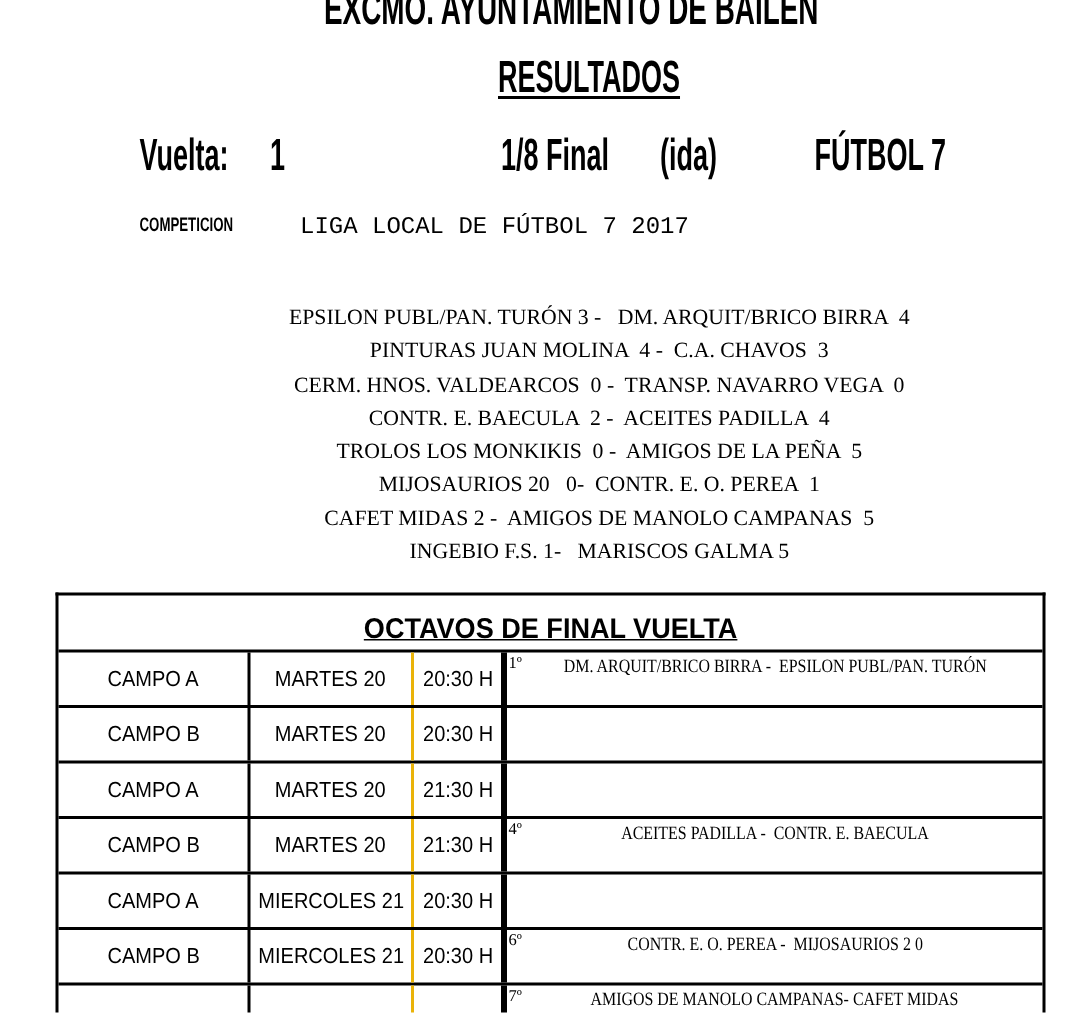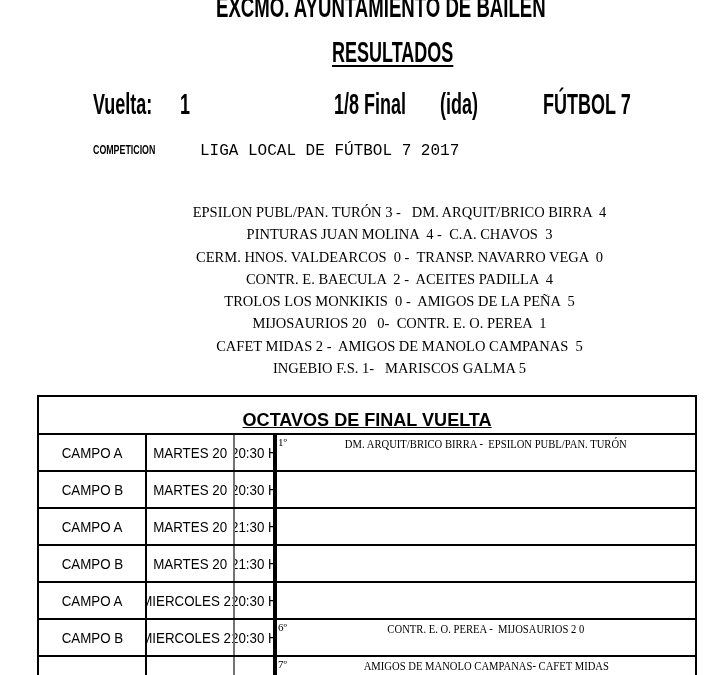--- a/index.html
+++ b/index.html
@@ -115,27 +115,27 @@
     .cell {
       box-sizing: border-box;
       font-family: "Liberation Sans", sans-serif;
       font-size: 14.5px;
       display: flex;
       align-items: center;
       justify-content: center;
       white-space: nowrap;
       overflow: hidden;
     }
-    .cell-field { width: 108px; border-right: 2px solid #000; }
-    .cell-day { width: 88px; border-right: 2px solid #737373; }
+    .cell-field { width: 128px; border-right: 2px solid #000; }
+    .cell-day { width: 109px; border-right: 2px solid #eab308; }
     .cell-day span, .cell-field span, .cell-time span {
       display: inline-block;
       transform: scaleX(0.92);
     }
-    .cell-time { width: 42px; border-right: 4px solid #000; }
+    .cell-time { width: 62px; border-right: 4px solid #000; }
     .cell-match {
       flex: 1;
       position: relative;
       align-items: flex-start;
       justify-content: center;
       font-family: "Liberation Serif", serif;
       font-size: 12.5px;
       padding-top: 2px;
     }
     .match-order {
@@ -226,20 +226,24 @@
   <div class="fixture-row">
     <div class="cell cell-field">
         <span>CAMPO B</span>
       </div>
     <div class="cell cell-day">
         <span>MARTES 20</span>
       </div>
     <div class="cell cell-time">
         <span>21:30 H</span>
       </div>
+    <div class="cell cell-match">
+      <span class="match-order">4º</span>
+      <span class="match-text">ACEITES PADILLA -  CONTR. E. BAECULA</span>
+    </div>
   </div>
 
   <div class="fixture-row">
     <div class="cell cell-field">
         <span>CAMPO A</span>
       </div>
     <div class="cell cell-day">
         <span>MIERCOLES 21</span>
       </div>
     <div class="cell cell-time">

